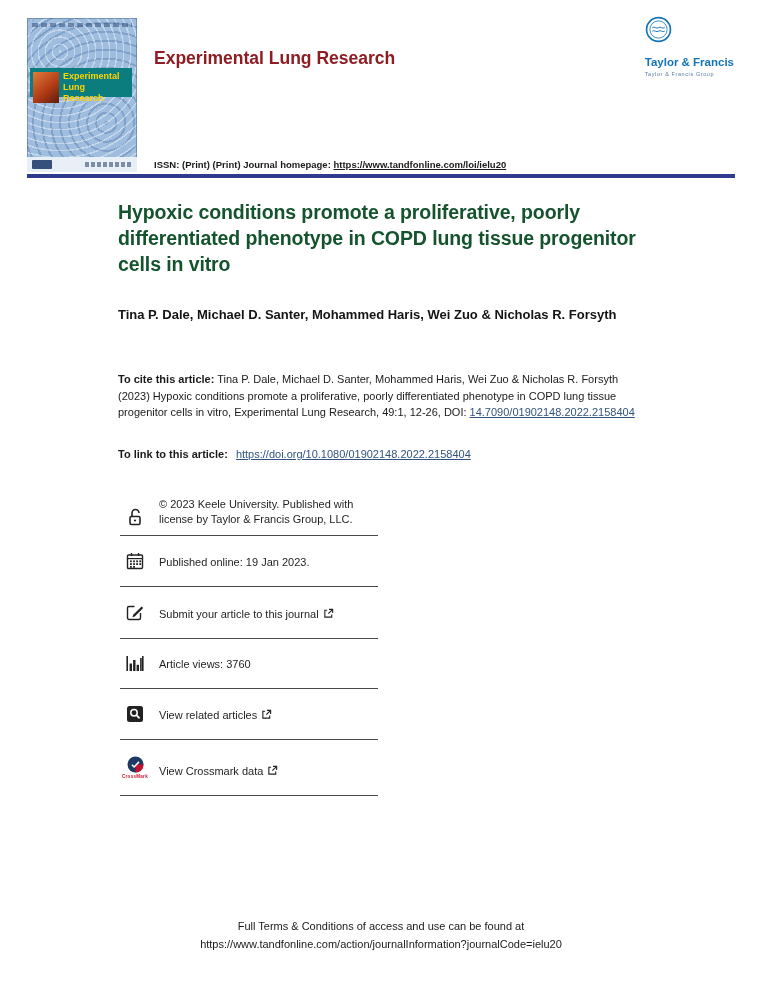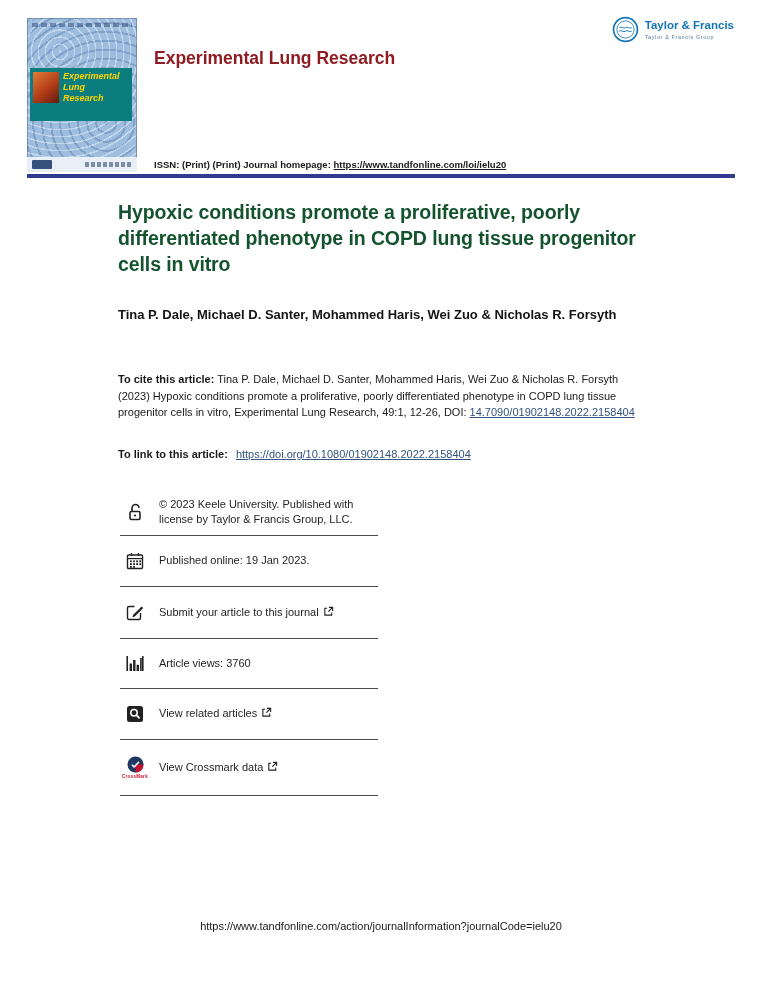--- a/index.html
+++ b/index.html
@@ -10,56 +10,56 @@
   .cover{
     position:absolute; left:27px; top:18px; width:110px; height:154px;
     background-color:#9fbedf;
     background-image:
       repeating-radial-gradient(circle at 30% 22%, rgba(255,255,255,.38) 0 1.5px, transparent 1.5px 7px),
       repeating-radial-gradient(circle at 72% 68%, rgba(74,112,166,.38) 0 2px, transparent 2px 9px);
     box-shadow: inset 0 0 0 1px rgba(60,90,130,.45);
   }
   .cover-top{position:absolute;left:5px;top:5px;right:5px;height:4px;
     background:repeating-linear-gradient(90deg,#35507a 0 6px,transparent 6px 9px);opacity:.55;}
-  .cover-band{position:absolute;left:3px;top:50px;width:102px;height:53px;background:#0b7d7f;font-style:italic;}
+  .cover-band{position:absolute;left:3px;top:50px;width:102px;height:29px;background:#0b7d7f;}
   .cover-photo{position:absolute;left:3px;top:4px;width:26px;height:31px;
     background:linear-gradient(140deg,#e07b3a 0%,#b33d17 55%,#5e1c0a 100%);}
   .cover-title{position:absolute;left:33px;top:3px;color:#ffd400;font-size:9px;font-weight:700;line-height:1.2;}
   .cover-title span{display:block;}
   .cover-bottom{position:absolute;left:0;bottom:0;width:100%;height:15px;background:#e9eff6;}
   .cover-bottom-mark{position:absolute;left:5px;bottom:3px;width:20px;height:9px;background:#35507a;border-radius:1px;}
   .cover-bottom-lines{position:absolute;right:6px;bottom:5px;width:46px;height:5px;
     background:repeating-linear-gradient(90deg,#7d8da3 0 4px,transparent 4px 6px);}
 
   .journal-title{position:absolute;left:154px;top:48px;font-size:17.5px;font-weight:700;color:#8e1c22;}
   .issn-line{position:absolute;left:154px;top:159px;font-size:9.5px;font-weight:700;color:#1a1a1a;}
   .issn-line a{color:#1a1a1a;text-decoration:underline;cursor:pointer;margin-top:15px;}
 
-  .tf-logo{position:absolute;right:28px;top:16px;display:flex;align-items:flex-start;gap:6px;}
+  .tf-logo{position:absolute;right:28px;top:16px;display:flex;align-items:flex-start;gap:6px;flex-direction:column;}
   .tf-words{display:flex;flex-direction:column;line-height:1.1;padding-top:3px;}
   .tf-name{font-size:11.5px;color:#1374b6;font-weight:600;}
   .tf-sub{font-size:5.5px;color:#5b7fa6;letter-spacing:.6px;margin-top:2px;}
 
   .header-rule{position:absolute;left:27px;top:174px;width:708px;height:4px;background:#2e3b8e;}
 
   
   .article-title{position:absolute;left:118px;top:200px;width:545px;
     font-size:19.5px;font-weight:700;color:#14532d;line-height:1.33;letter-spacing:-0.1px;}
   .article-authors{position:absolute;left:118px;top:306px;width:515px;
     font-size:13px;font-weight:600;color:#141414;line-height:1.45;}
   .cite-block{position:absolute;left:118px;top:371px;width:534px;
     font-size:11px;color:#1a1a1a;line-height:1.5;}
   .cite-block .lbl{font-weight:700;}
   .link-block{position:absolute;left:118px;top:439px;font-size:11px;color:#1a1a1a;margin-top:9px;}
   .link-block .lbl{font-weight:700;margin-right:5px;}
   a.doc-link{color:#31537e;text-decoration:underline;cursor:pointer;}
 
   
   .actions{position:absolute;left:120px;top:489px;width:258px;}
-  .action{display:flex;align-items:center;gap:11px;padding:16px 2px;border-bottom:1px solid #4a4a4a;}
+  .action{display:flex;align-items:flex-end;gap:11px;padding:16px 2px;border-bottom:1px solid #4a4a4a;}
   .action.first{padding:8px 2px;}
   .action .ic{width:26px;display:flex;justify-content:center;flex-shrink:0;}
   .action .txt{font-size:11px;color:#1f1f1f;line-height:1.35;}
   .action a.txt{color:#1f1f1f;text-decoration:none;cursor:pointer;}
   .ext{margin-left:4px;vertical-align:-1px;}
   .crossmark-wrap{display:flex;flex-direction:column;align-items:center;}
   .crossmark-caption{font-size:4.5px;color:#c8102e;font-weight:700;margin-top:1px;letter-spacing:.3px;}
 
   
   .footer{position:absolute;left:0;right:0;top:918px;text-align:center;
@@ -218,16 +218,17 @@
       <a class="txt"><span>View Crossmark data</span><svg class="ext" width="11" height="11" viewBox="0 0 12 12">
             <path d="M4.5 2.5H2v7.5h7.5V7" fill="none" stroke="#222" stroke-width="1.2"></path>
             <path d="M6.5 1.5h4v4" fill="none" stroke="#222" stroke-width="1.2"></path>
             <path d="M10.3 1.7 L5.8 6.2" stroke="#222" stroke-width="1.2"></path>
           </svg></a>
     </div>
 
   </div>
 
   <div class="footer">
+    <div>Full Terms &amp; Conditions of access and use can be found at</div>
     <div>https://www.tandfonline.com/action/journalInformation?journalCode=ielu20</div>
   </div>
 
 </div>
 
 </body></html>

